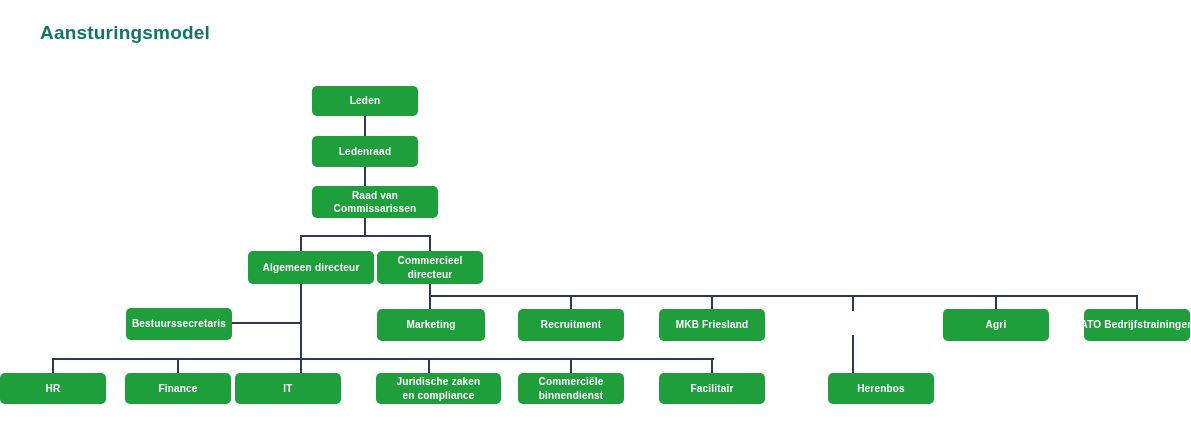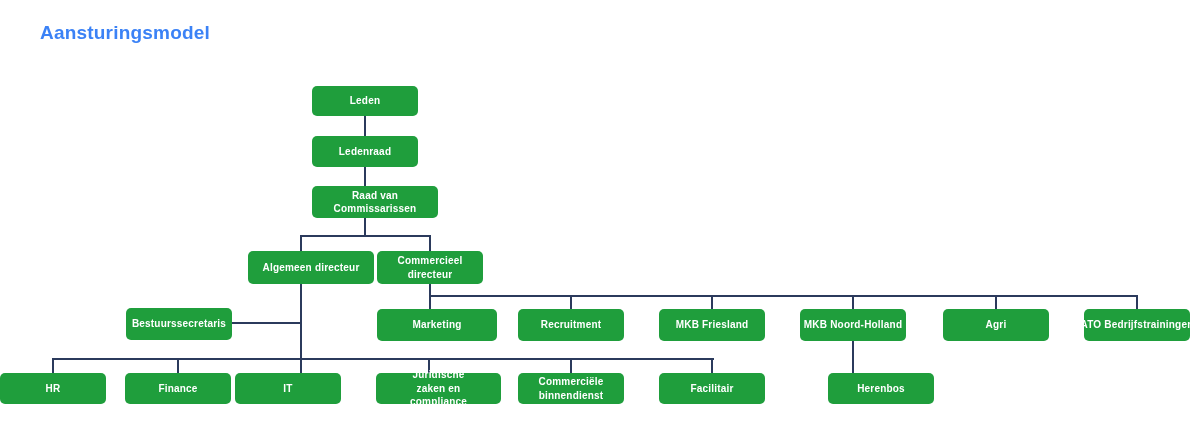--- a/index.html
+++ b/index.html
@@ -1,26 +1,26 @@
 <!DOCTYPE html>
 <html><head>
 <meta charset="utf-8">
 <style>
   html,body{margin:0;padding:0;background:#ffffff;}
   .canvas{position:relative;width:1191px;height:440px;background:#ffffff;
           font-family:"Liberation Sans",sans-serif;overflow:hidden;}
   .title{position:absolute;left:40px;top:22px;margin:0;font-size:19px;font-weight:bold;
-         color:#3b82f6;letter-spacing:0.2px;line-height:1.2;}
+         color:#0f766e;letter-spacing:0.2px;line-height:1.2;}
   .line{position:absolute;background:#2b3a5c;z-index:1;}
   .node{position:absolute;z-index:2;background:#1f9e3c;border-radius:5px;color:#ffffff;
         display:flex;align-items:center;justify-content:center;text-align:center;
         font-size:10px;font-weight:bold;letter-spacing:0.2px;line-height:1.35;
         padding:2px 6px;box-sizing:border-box;white-space:nowrap;}
   .node.wrap{white-space:normal;}
-  .node.narrow{padding:2px 32px;}
+  .node.narrow{padding:2px 16px;}
 </style>
 </head>
 <body>
 
 <div class="canvas">
 
   <h1 class="title">Aansturingsmodel</h1>
 
   <div class="line" style="left:364px;top:100px;width:2px;height:40px;"></div>
   <div class="line" style="left:364px;top:150px;width:2px;height:40px;"></div>
@@ -53,24 +53,23 @@
 
   <div class="node" style="left:312px;top:86px;width:106px;height:30px;">Leden</div>
   <div class="node" style="left:312px;top:136px;width:106px;height:31px;">Ledenraad</div>
   <div class="node wrap" style="left:312px;top:186px;width:126px;height:32px;">Raad van Commissarissen</div>
 
   <div class="node" style="left:248px;top:251px;width:126px;height:33px;">Algemeen directeur</div>
   <div class="node wrap narrow" style="left:377px;top:251px;width:106px;height:33px;">Commercieel directeur</div>
 
   <div class="node" style="left:126px;top:308px;width:106px;height:32px;">Bestuurssecretaris</div>
 
-  <div class="node" style="left:377px;top:309px;width:120px;height:32px;">Marketing</div>
+  <div class="node" style="left:377px;top:309px;width:108px;height:32px;">Marketing</div>
   <div class="node" style="left:518px;top:309px;width:106px;height:32px;">Recruitment</div>
   <div class="node" style="left:659px;top:309px;width:106px;height:32px;">MKB Friesland</div>
-  <div class="node" style="left:800px;top:309px;width:106px;height:32px;">MKB Noord-Holland</div>
   <div class="node" style="left:943px;top:309px;width:106px;height:32px;">Agri</div>
   <div class="node" style="left:1084px;top:309px;width:106px;height:32px;">ATO Bedrijfstrainingen</div>
 
   <div class="node" style="left:0px;top:373px;width:106px;height:31px;">HR</div>
   <div class="node" style="left:125px;top:373px;width:106px;height:31px;">Finance</div>
   <div class="node" style="left:235px;top:373px;width:106px;height:31px;">IT</div>
   <div class="node wrap narrow" style="left:376px;top:373px;width:125px;height:31px;">Juridische zaken en compliance</div>
   <div class="node wrap narrow" style="left:518px;top:373px;width:106px;height:31px;">Commerciële binnendienst</div>
   <div class="node" style="left:659px;top:373px;width:106px;height:31px;">Facilitair</div>
   <div class="node" style="left:800px;top:373px;width:106px;height:31px;margin-left:28px;">Herenbos</div>

